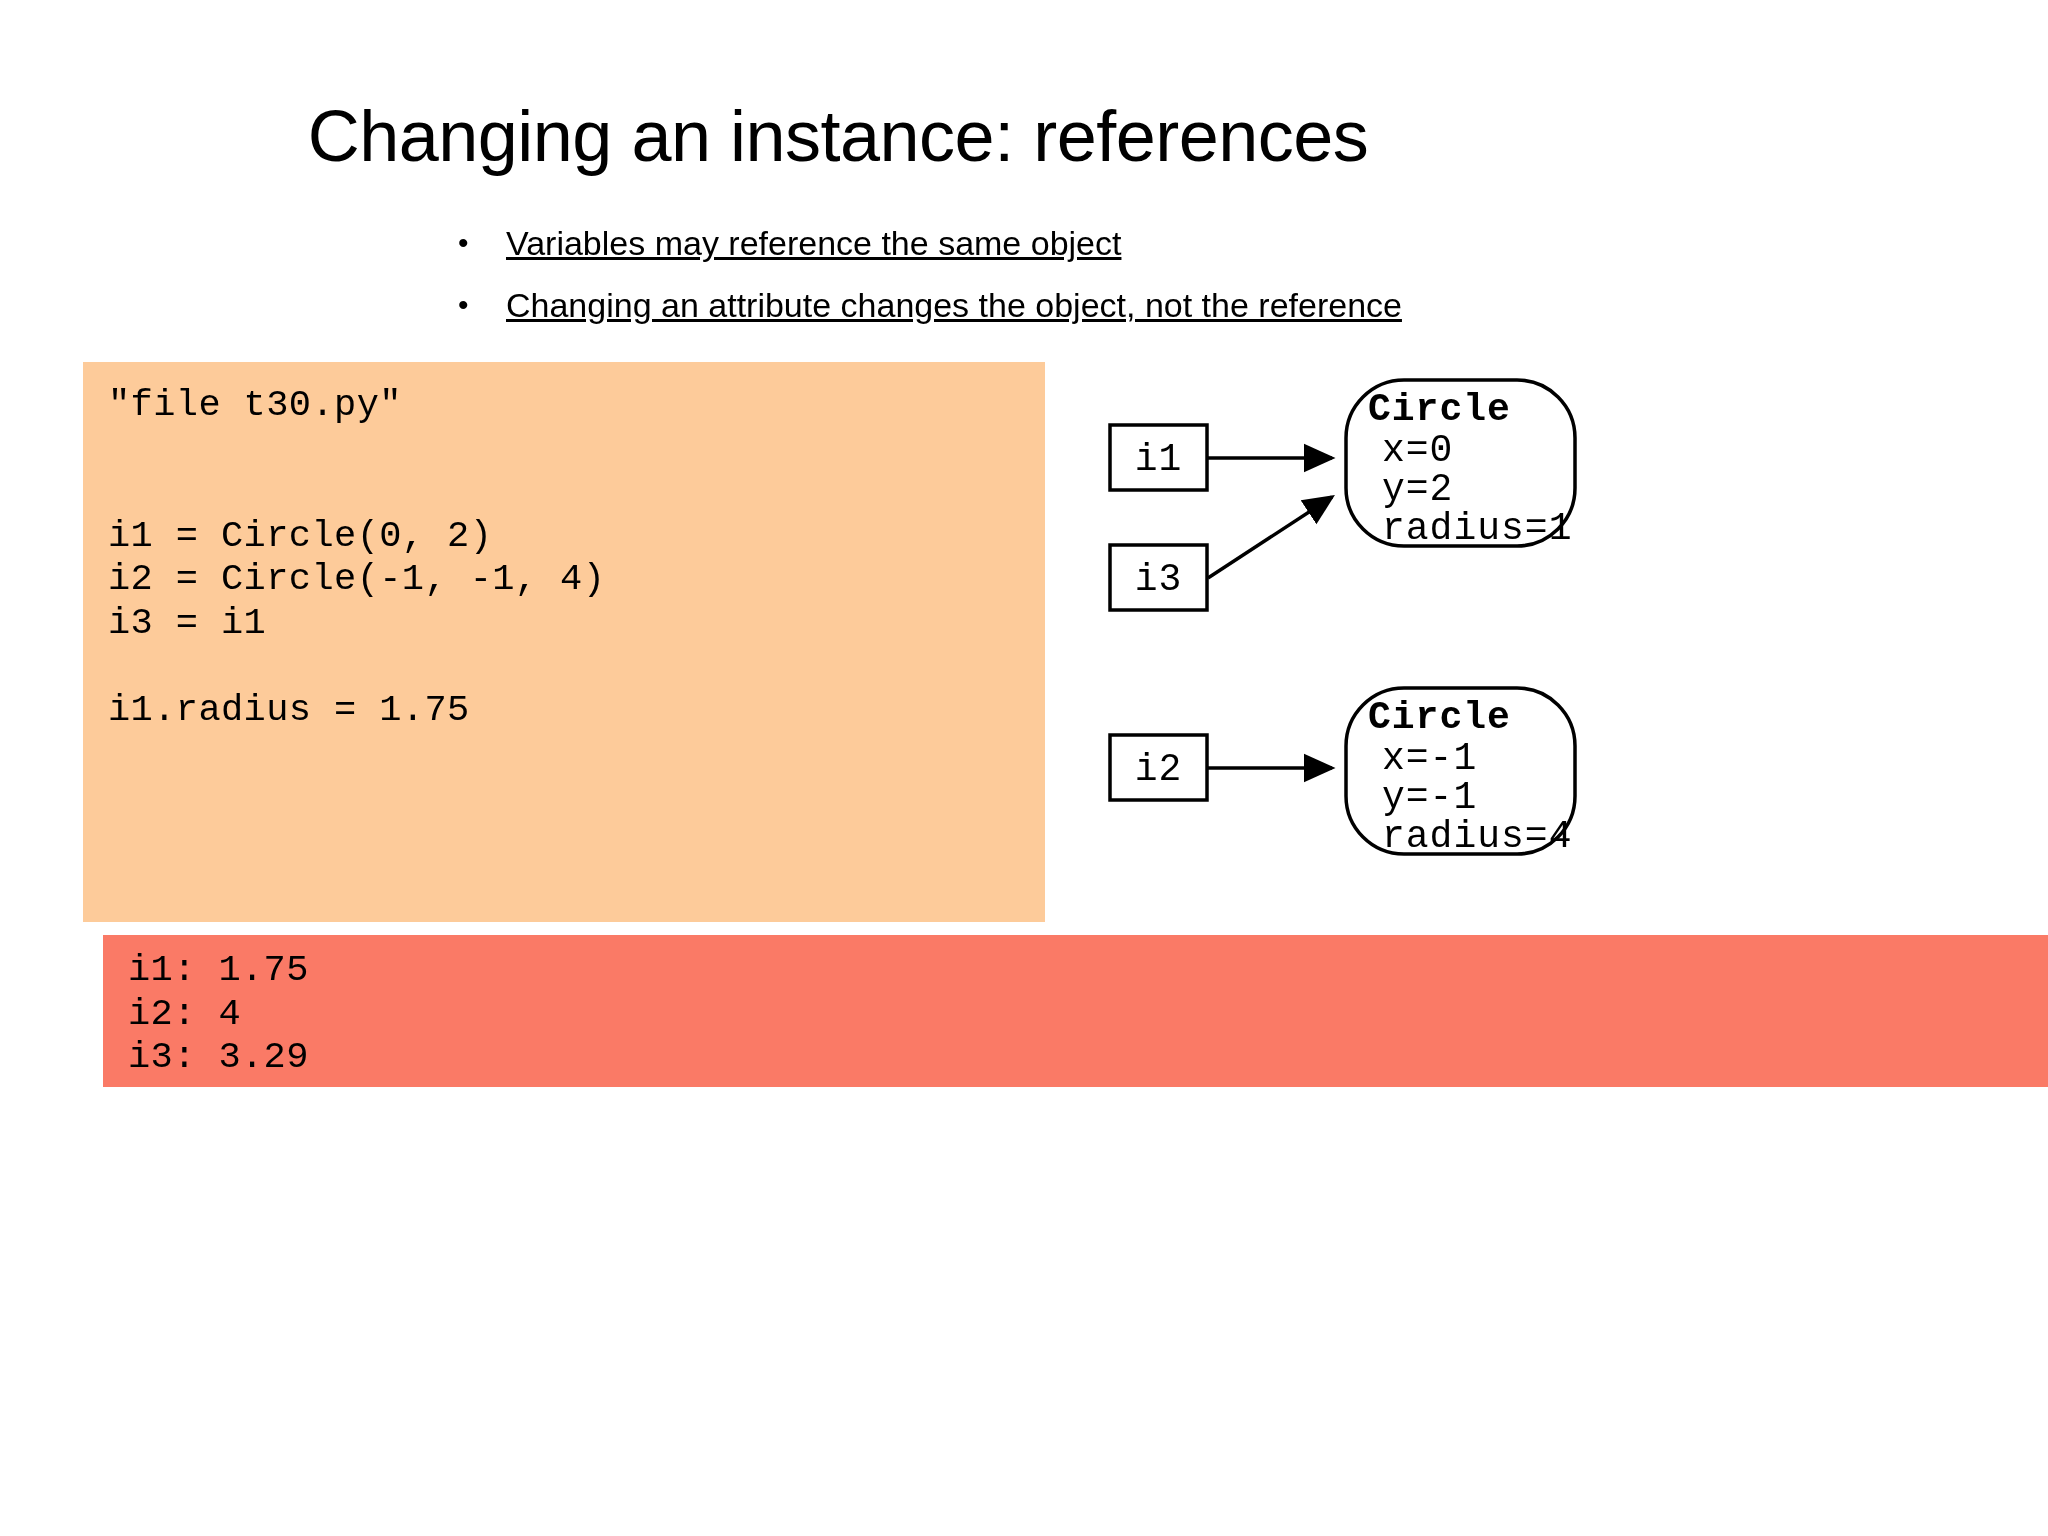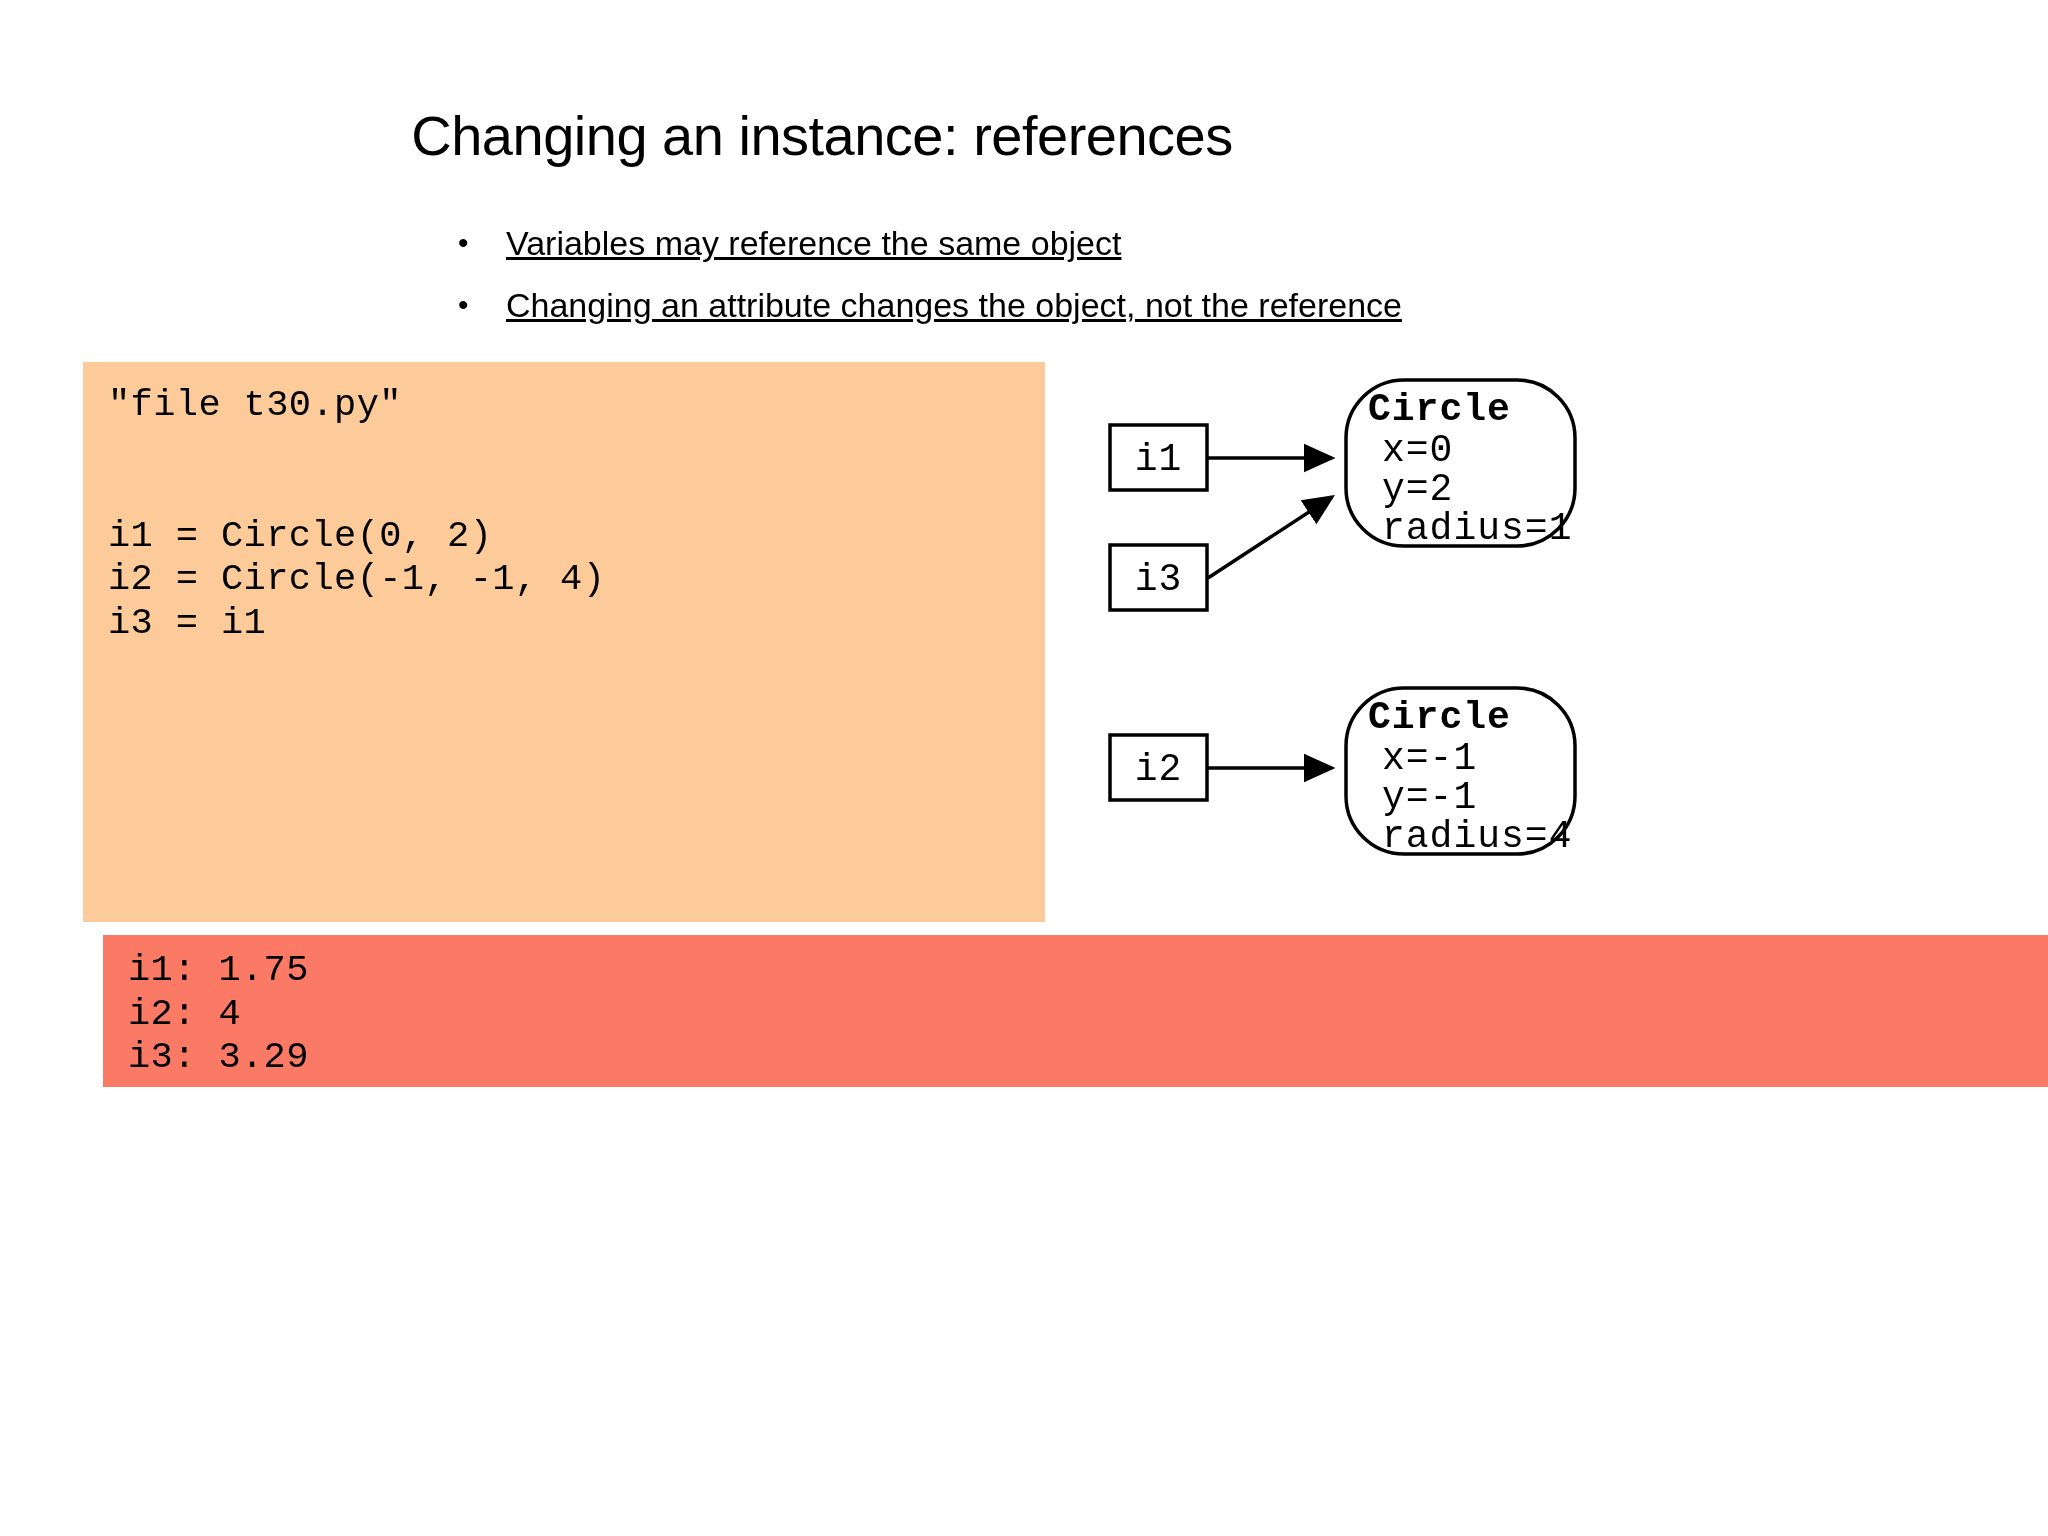--- a/index.html
+++ b/index.html
@@ -12,26 +12,26 @@
     height: 1536px;
     position: relative;
     overflow: hidden;
     font-family: "Liberation Sans", sans-serif;
     color: #000000;
   }
 
   
   .slide-title {
     position: absolute;
-    left: 0;
+    left: 16px;
     top: 92px;
     width: 1644px;
     text-align: center;
     font-family: "Liberation Sans", sans-serif;
-    font-size: 56px;
+    font-size: 72px;
     font-weight: 400;
     line-height: 88px;
     letter-spacing: -0.5px;
     white-space: nowrap;
   }
 
   
   .bullet-list {
     position: absolute;
     left: 452px;
@@ -152,20 +152,21 @@
 </div>
 
 <div class="code-block">
   <div class="code-text">"file t30.py"</div>
   <div class="code-text">&nbsp;</div>
   <div class="code-text">&nbsp;</div>
   <div class="code-text">i1 = Circle(0, 2)</div>
   <div class="code-text">i2 = Circle(-1, -1, 4)</div>
   <div class="code-text">i3 = i1</div>
   <div class="code-text">&nbsp;</div>
+  <div class="code-text">i1.radius = 1.75</div>
 </div>
 
 <div class="output-block">
   <div class="output-text">i1: 1.75</div>
   <div class="output-text">i2: 4</div>
   <div class="output-text">i3: 3.29</div>
 </div>
 
 <div class="diagram">
   <svg width="988" height="520" viewBox="0 0 988 520" xmlns="http://www.w3.org/2000/svg">

